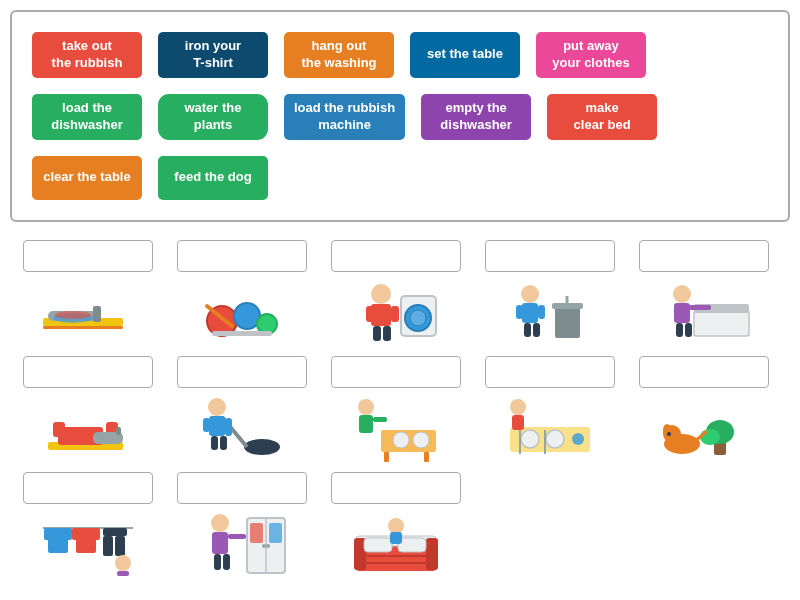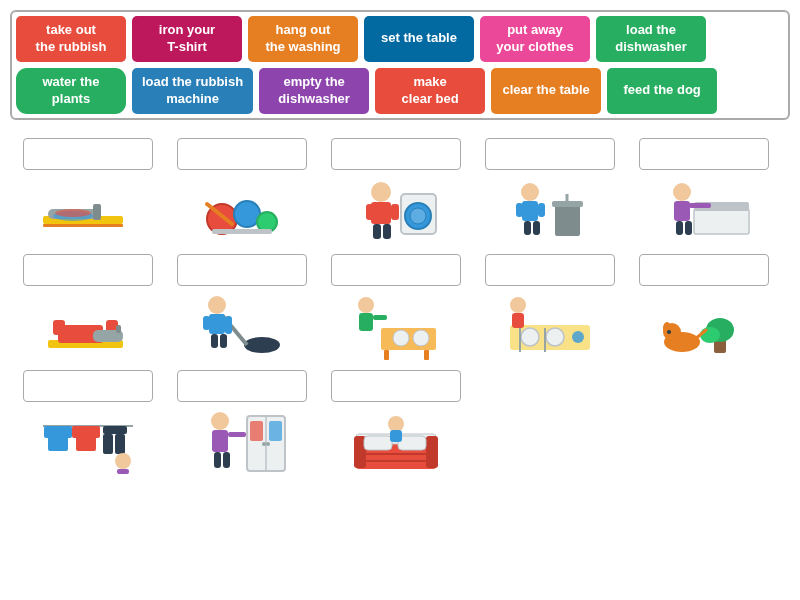--- a/index.html
+++ b/index.html
@@ -8,24 +8,24 @@
       font-family: Arial, sans-serif;
       width: 800px;
       min-height: 600px;
       padding: 10px;
     }
 
     
     #word-bank {
       border: 2px solid #aaa;
       border-radius: 6px;
-      padding: 4px;
+      padding: 20px;
       display: flex;
       flex-wrap: wrap;
-      gap: 6px;
+      gap: 16px;
       margin-bottom: 18px;
     }
 
     .word-chip {
       display: inline-flex;
       align-items: center;
       justify-content: center;
       text-align: center;
       padding: 6px 10px;
       border-radius: 5px;
@@ -72,21 +72,21 @@
       justify-content: center;
       overflow: hidden;
     }
   </style>
 </head>
 <body>
 
 <div id="word-bank">
     <div class="word-chip" style="background-color: rgb(231, 76, 60); white-space: pre-line;">take out
 the rubbish</div>
-    <div class="word-chip" style="background-color: #be185d; white-space: pre-line;">iron your
+    <div class="word-chip" style="background-color: #0c4a6e; white-space: pre-line;">iron your
 T-shirt</div>
     <div class="word-chip" style="background-color: rgb(230, 126, 34); white-space: pre-line;">hang out
 the washing</div>
     <div class="word-chip" style="background-color: #0369a1; white-space: pre-line;">set the table</div>
     <div class="word-chip" style="background-color: #ec4899; white-space: pre-line;">put away
 your clothes</div>
     <div class="word-chip" style="background-color: rgb(39, 174, 96); white-space: pre-line;">load the
 dishwasher</div>
     <div class="word-chip" style="background-color: rgb(39, 174, 96); white-space: pre-line; border-radius: 11px;">water the
 plants</div>

